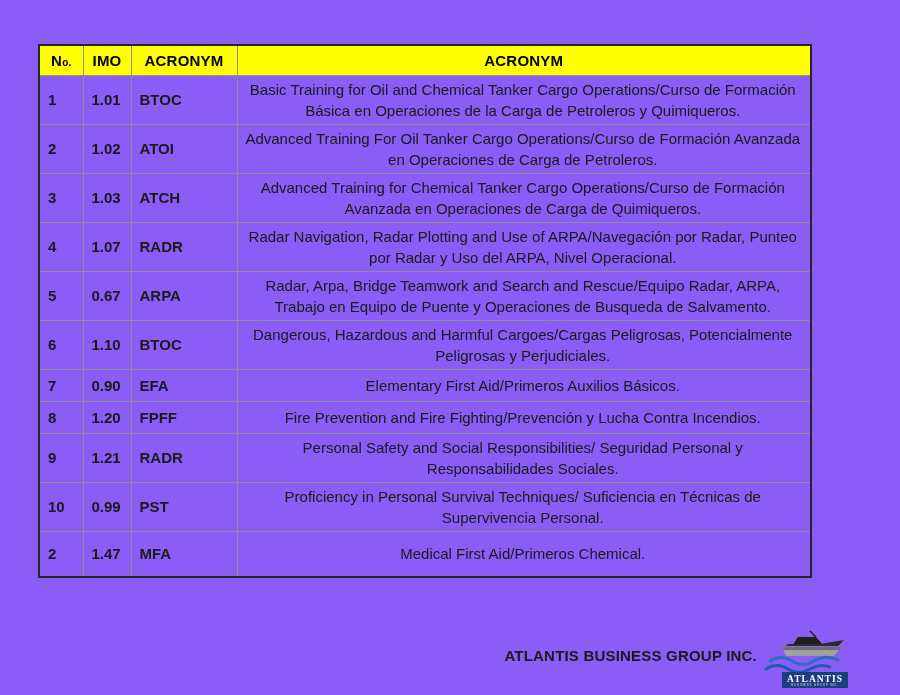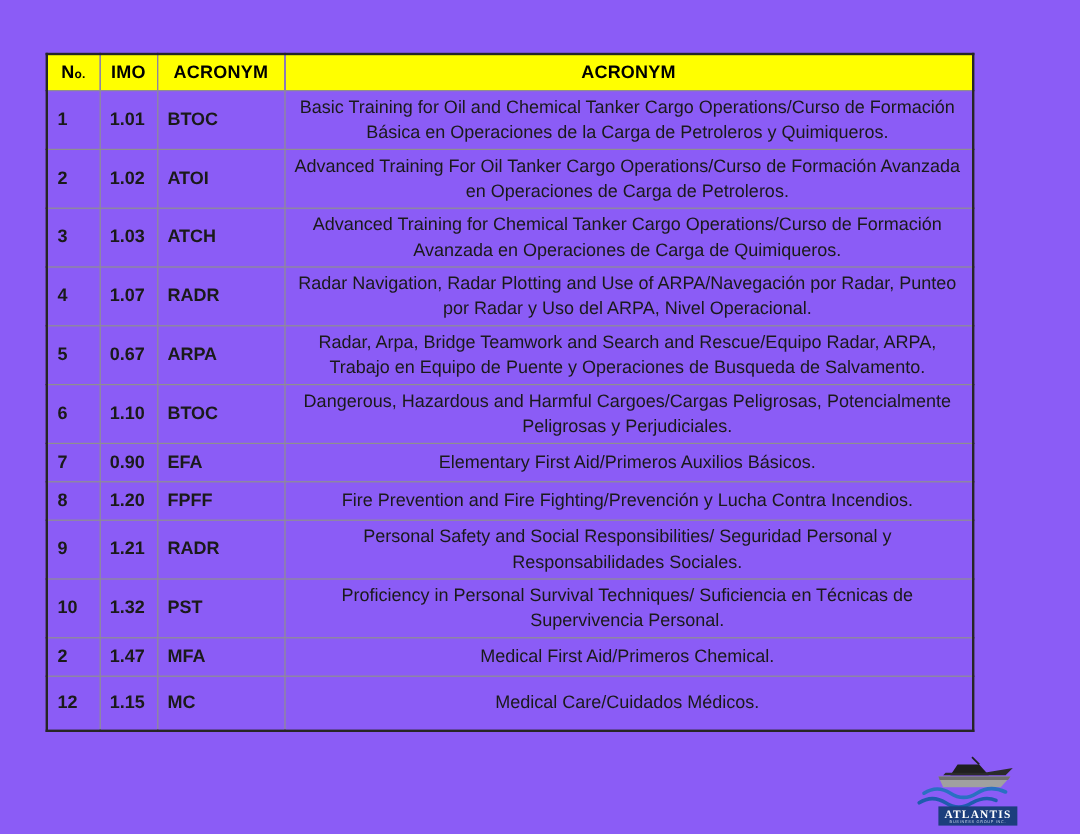--- a/index.html
+++ b/index.html
@@ -165,43 +165,38 @@
 
     <tr>
       <td class="c-no">9</td>
       <td class="c-imo">1.21</td>
       <td class="c-acr">RADR</td>
       <td class="c-course">Personal Safety and Social Responsibilities/ Seguridad Personal y Responsabilidades Sociales.</td>
     </tr>
 
     <tr>
       <td class="c-no">10</td>
-      <td class="c-imo">1.32</td>
+      <td class="c-imo">0.99</td>
       <td class="c-acr">PST</td>
       <td class="c-course">Proficiency in Personal Survival Techniques/ Suficiencia en Técnicas de Supervivencia Personal.</td>
     </tr>
 
     <tr>
       <td class="c-no">2</td>
       <td class="c-imo">1.47</td>
       <td class="c-acr">MFA</td>
       <td class="c-course">Medical First Aid/Primeros Chemical.</td>
     </tr>
 
-    <tr>
-      <td class="c-no">12</td>
-      <td class="c-imo">1.15</td>
-      <td class="c-acr">MC</td>
-      <td class="c-course">Medical Care/Cuidados Médicos.</td>
-    </tr>
   </tbody>
     </table>
   </div>
 
   <div class="branding">
+    <div class="company-name">ATLANTIS BUSINESS GROUP INC.</div>
     <svg class="logo-svg" width="84" height="62" viewBox="0 0 84 62" xmlns="http://www.w3.org/2000/svg">
 
       <g>
         <polygon points="34,10 52,10 60,19 28,19" fill="#1f1f1f"></polygon>
         <polygon points="22,19 74,19 80,13 56,17 24,17" fill="#2b2b2b"></polygon>
         <polygon points="18,20 78,20 70,29 22,29" fill="#a0a0a0"></polygon>
         <polygon points="18,20 78,20 76,23 19,23" fill="#6e6e6e"></polygon>
         <line x1="46" y1="4" x2="52" y2="10" stroke="#1f1f1f" stroke-width="1.5"></line>
       </g>
 

